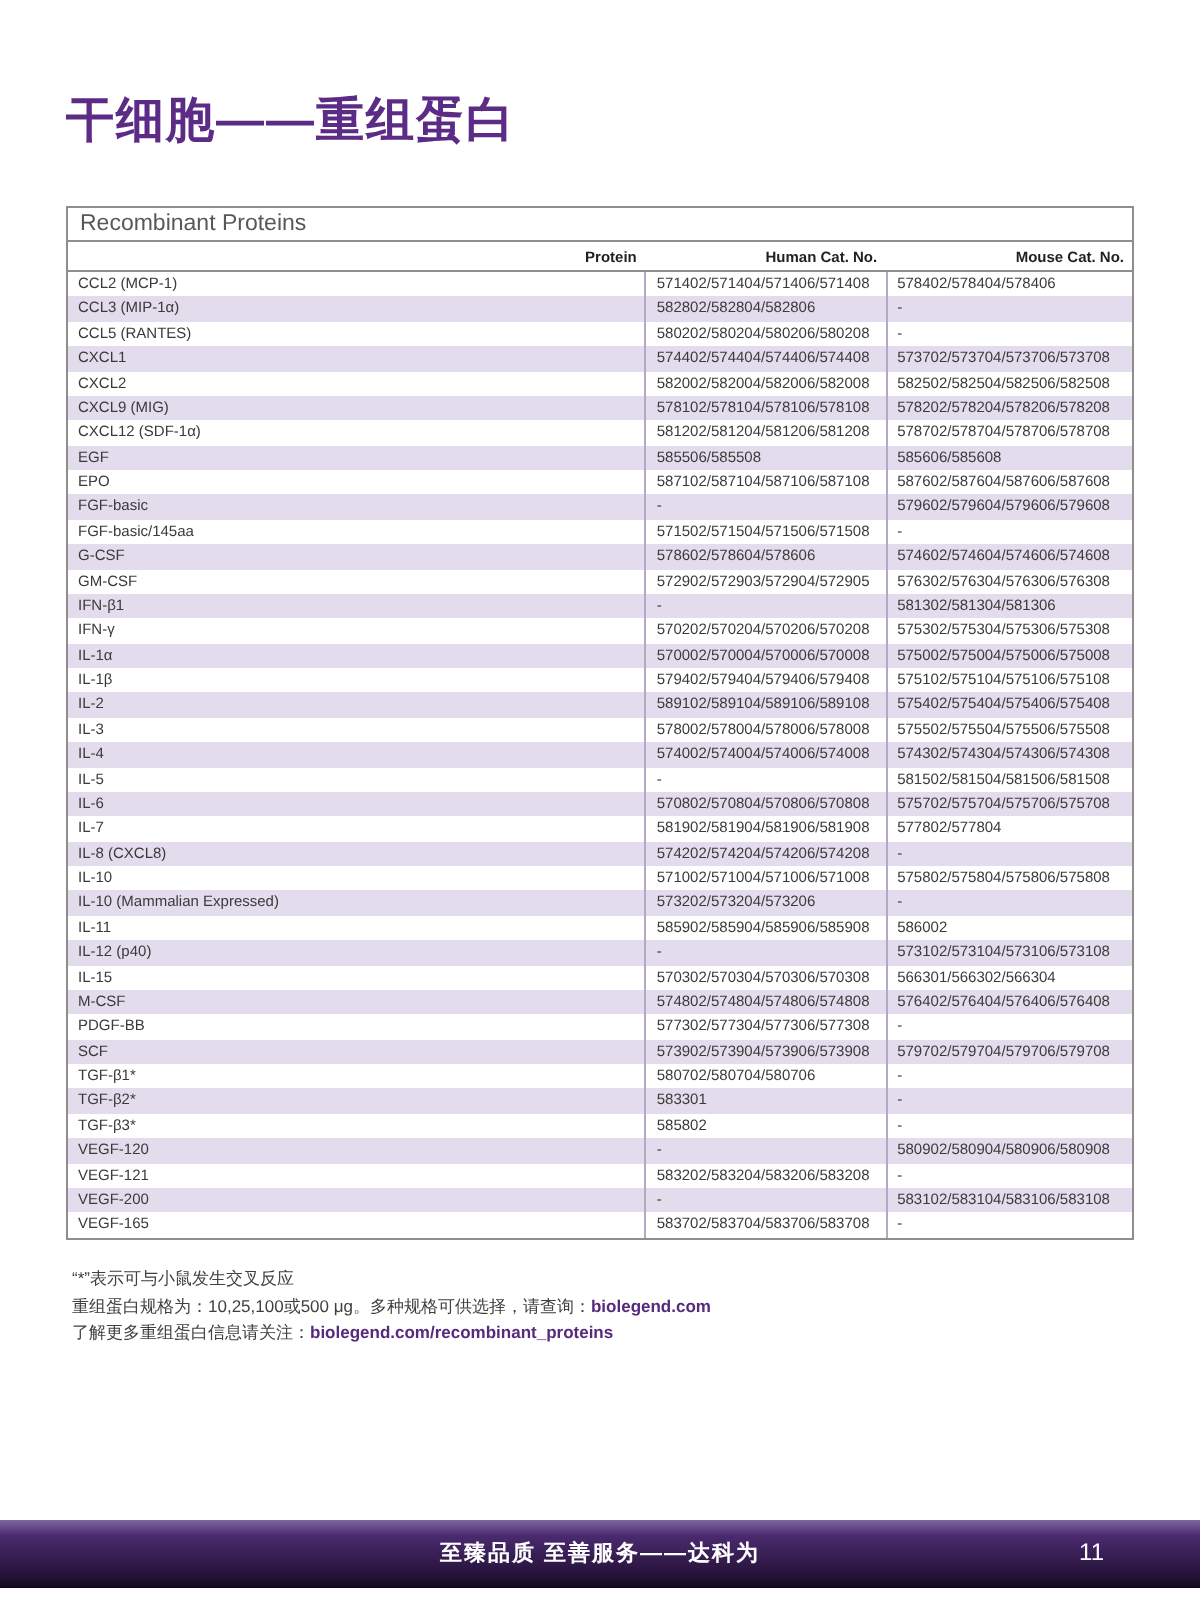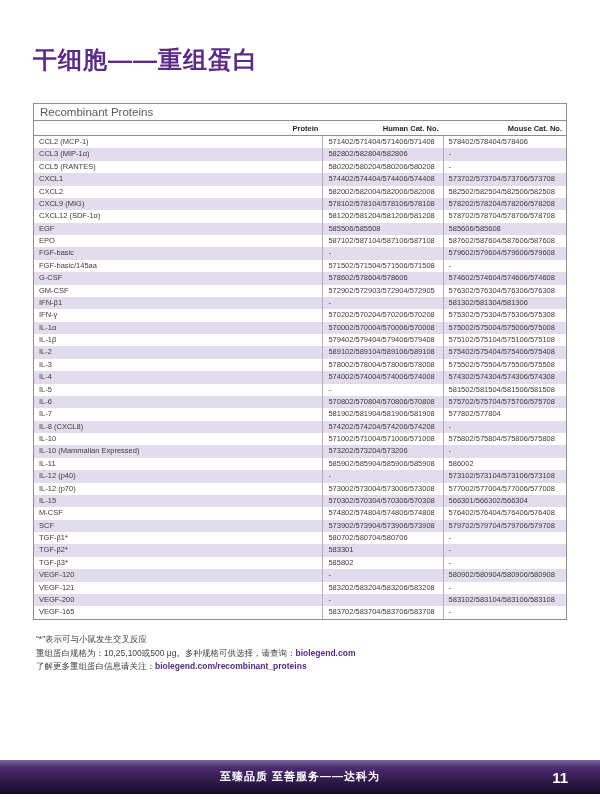--- a/index.html
+++ b/index.html
@@ -97,25 +97,25 @@
     right: 0;
     top: 9px;
     text-align: center;
     color: #ffffff;
     font-weight: bold;
     font-size: 11px;
     letter-spacing: 1px;
   }
   .footer-pagenum {
     position: absolute;
-    right: 32px;
+    right: 48px;
     top: 9px;
     color: #ffffff;
-    font-weight: bold;
-    font-size: 15px;
+    font-weight: normal;
+    font-size: 12px;
   }
 </style>
 </head>
 <body>
 
 <div class="page">
 
   <h1 class="page-title">干细胞——重组蛋白</h1>
 
   <div class="table-wrap">
@@ -268,33 +268,33 @@
             <td>IL-11</td>
             <td>585902/585904/585906/585908</td>
             <td>586002</td>
           </tr>
           <tr>
             <td>IL-12 (p40)</td>
             <td>-</td>
             <td>573102/573104/573106/573108</td>
           </tr>
           <tr>
-            <td>IL-12 (p70)</td>
-            <td>573002/573004/573006/573008</td>
-            <td>577002/577004/577006/577008</td>
-          </tr>
-          <tr>
             <td>IL-15</td>
             <td>570302/570304/570306/570308</td>
             <td>566301/566302/566304</td>
           </tr>
           <tr>
             <td>M-CSF</td>
             <td>574802/574804/574806/574808</td>
             <td>576402/576404/576406/576408</td>
+          </tr>
+          <tr>
+            <td>PDGF-BB</td>
+            <td>577302/577304/577306/577308</td>
+            <td>-</td>
           </tr>
           <tr>
             <td>SCF</td>
             <td>573902/573904/573906/573908</td>
             <td>579702/579704/579706/579708</td>
           </tr>
           <tr>
             <td>TGF-β1*</td>
             <td>580702/580704/580706</td>
             <td>-</td>

